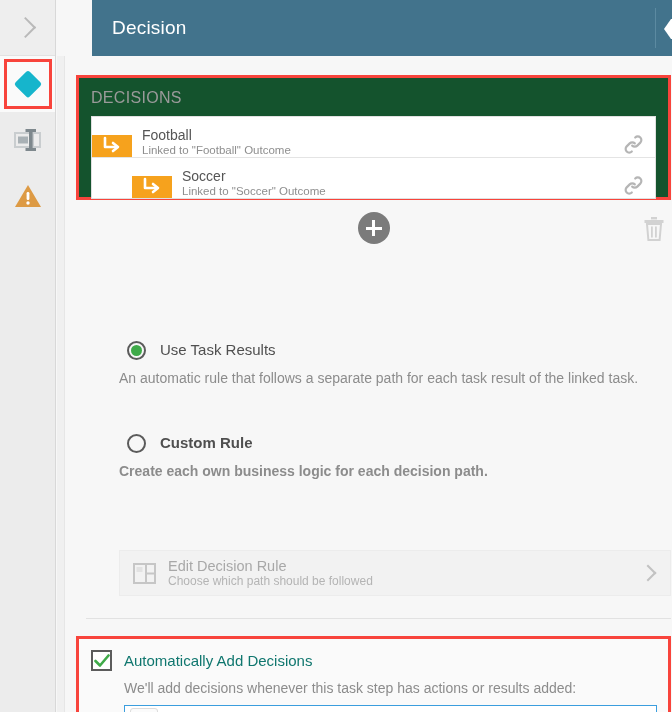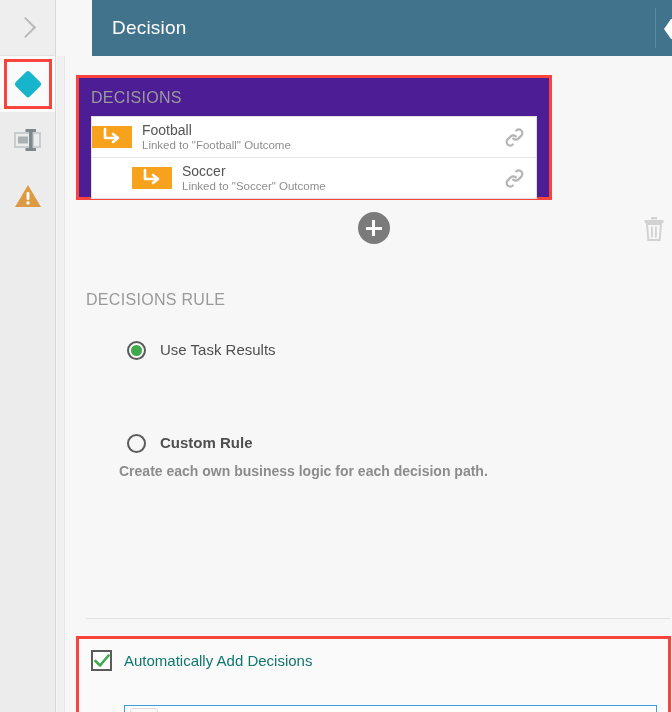--- a/index.html
+++ b/index.html
@@ -99,43 +99,43 @@
 
   .hl {
     border: 3px solid #f8443c;
     box-sizing: border-box;
   }
 
   
   .decisions-panel {
     position: absolute;
     left: 19px; top: 19px;
-    width: 476px; height: 125px;
-    background: #4c1d95;
+    width: 595px; height: 125px;
+    background: #14532d;
   }
   .section-label {
     color: #9a9a9a;
     font-size: 16px;
     letter-spacing: .3px;
   }
   .decisions-label {
     position: absolute;
     left: 12px; top: 11px;
   }
   .decision-list {
     position: absolute;
     left: 12px; top: 38px;
     right: 12px;
     border: 1px solid #e0e0e0;
     background: #ffffff;
     box-sizing: border-box;
   }
   .decision-row {
     display: flex;
-    align-items: center;
+    align-items: flex-end;
     height: 40px;
     border-bottom: 1px solid #e4e4e4;
     background: #ffffff;
   }
   .decision-row:last-child { border-bottom: none; padding-left: 40px; }
   .dec-icon {
     width: 40px;
     min-width: 40px;
     background: #f6a21d;
     display: flex;
@@ -433,49 +433,67 @@
         <svg width="24" height="26" viewBox="0 0 24 26">
           <rect x="9" y="1" width="6" height="2.4" fill="#d2d2d2"></rect>
           <rect x="2.5" y="4" width="19" height="3" fill="#d2d2d2"></rect>
           <path d="M5 8 H19 L17.6 24 H6.4 Z" fill="none" stroke="#d2d2d2" stroke-width="2"></path>
           <rect x="9" y="10.5" width="1.8" height="11" fill="#d2d2d2"></rect>
           <rect x="13" y="10.5" width="1.8" height="11" fill="#d2d2d2"></rect>
         </svg>
       </div>
     </div>
 
-    <div class="section-label rule-label">DECISIONS RULE</div>
 
     <div class="radio-block" style="top:284px;">
       <div class="radio-row">
         <div class="radio">
           <div class="dot"></div>
         </div>
         <div class="radio-title">Use Task Results</div>
       </div>
+      <div class="radio-desc">An automatic rule that follows a separate path for each task result of the linked task.</div>
     </div>
 
     <div class="radio-block" style="top:377px;font-weight:bold;">
       <div class="radio-row">
         <div class="radio"></div>
         <div class="radio-title">Custom Rule</div>
       </div>
       <div class="radio-desc">Create each own business logic for each decision path.</div>
     </div>
 
+    <div class="edit-rule">
+      <div class="edit-rule-icon">
+        <svg width="25" height="25" viewBox="0 0 25 25">
+          <rect x="2" y="3" width="21" height="19" fill="none" stroke="#c6c6c6" stroke-width="2"></rect>
+          <rect x="13" y="3" width="2" height="19" fill="#c6c6c6"></rect>
+          <rect x="13" y="11.5" width="10" height="2" fill="#c6c6c6"></rect>
+          <rect x="4.5" y="6" width="6" height="5" fill="#e2e2e2"></rect>
+        </svg>
+      </div>
+      <div class="edit-rule-text">
+        <div class="edit-rule-title">Edit Decision Rule</div>
+        <div class="edit-rule-sub">Choose which path should be followed</div>
+      </div>
+      <div class="edit-rule-chev">
+        <div class="chev-sm"></div>
+      </div>
+    </div>
 
     <div class="divider"></div>
 
     <div class="auto-panel hl">
       <div class="checkbox">
         <svg width="16" height="14" viewBox="0 0 16 14">
           <path d="M1.5 7 L6 11.5 L14.5 1.5" fill="none" stroke="#3faa49" stroke-width="2.6" stroke-linecap="round" stroke-linejoin="round"></path>
         </svg>
       </div>
       <div class="auto-title">Automatically Add Decisions</div>
+      <div class="auto-desc">We'll add decisions whenever this task step has actions or results added:</div>
 
       <div class="select">
         <div class="select-icon-box">
           
         </div>
 
       </div>
     </div>
 
   </div>

